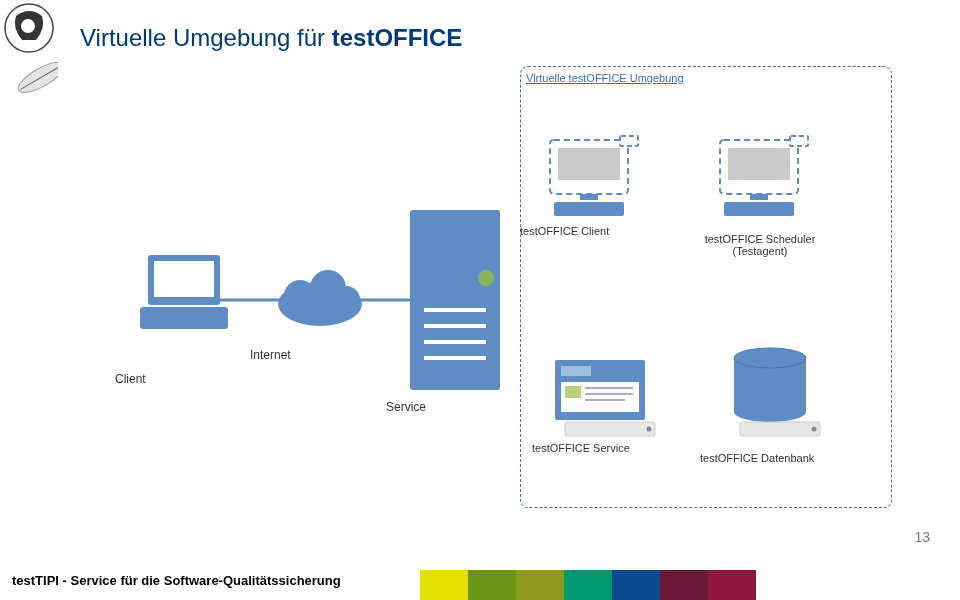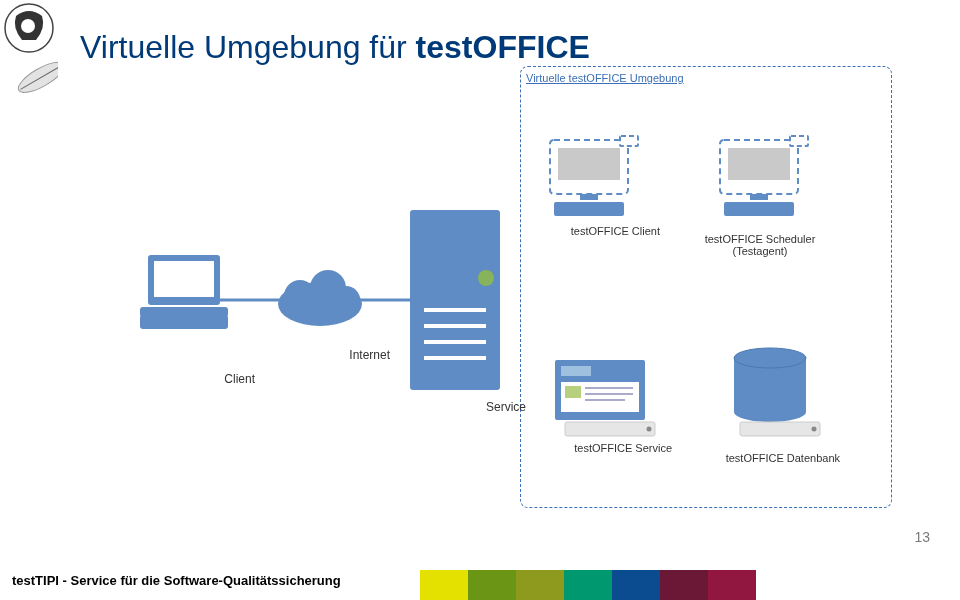--- a/index.html
+++ b/index.html
@@ -15,21 +15,21 @@
     position: absolute;
     top: 0;
     left: 0;
     width: 58px;
     height: 100%;
   }
   .title {
     position: absolute;
     top: 8px;
     left: 80px;
-    font-size: 32px;
+    font-size: 24px;
     color: #003a78;
     font-weight: 300;
   }
   .title b {
     font-weight: 600;
   }
   .diagram {
     position: absolute;
     top: 60px;
     left: 80px;
@@ -64,21 +64,21 @@
   
   .vbox {
     position: absolute;
     border: 1.5px dashed #3c6fb5;
     border-radius: 8px;
   }
   .label {
     position: absolute;
     font-size: 12px;
     color: #333;
-    text-align: right;
+    text-align: left;
     width: 140px;
   }
   .small8 { font-size: 11px; }
 </style>
 </head>
 <body>
 
 <div class="sidebar">
   <svg width="58" height="140">
 

